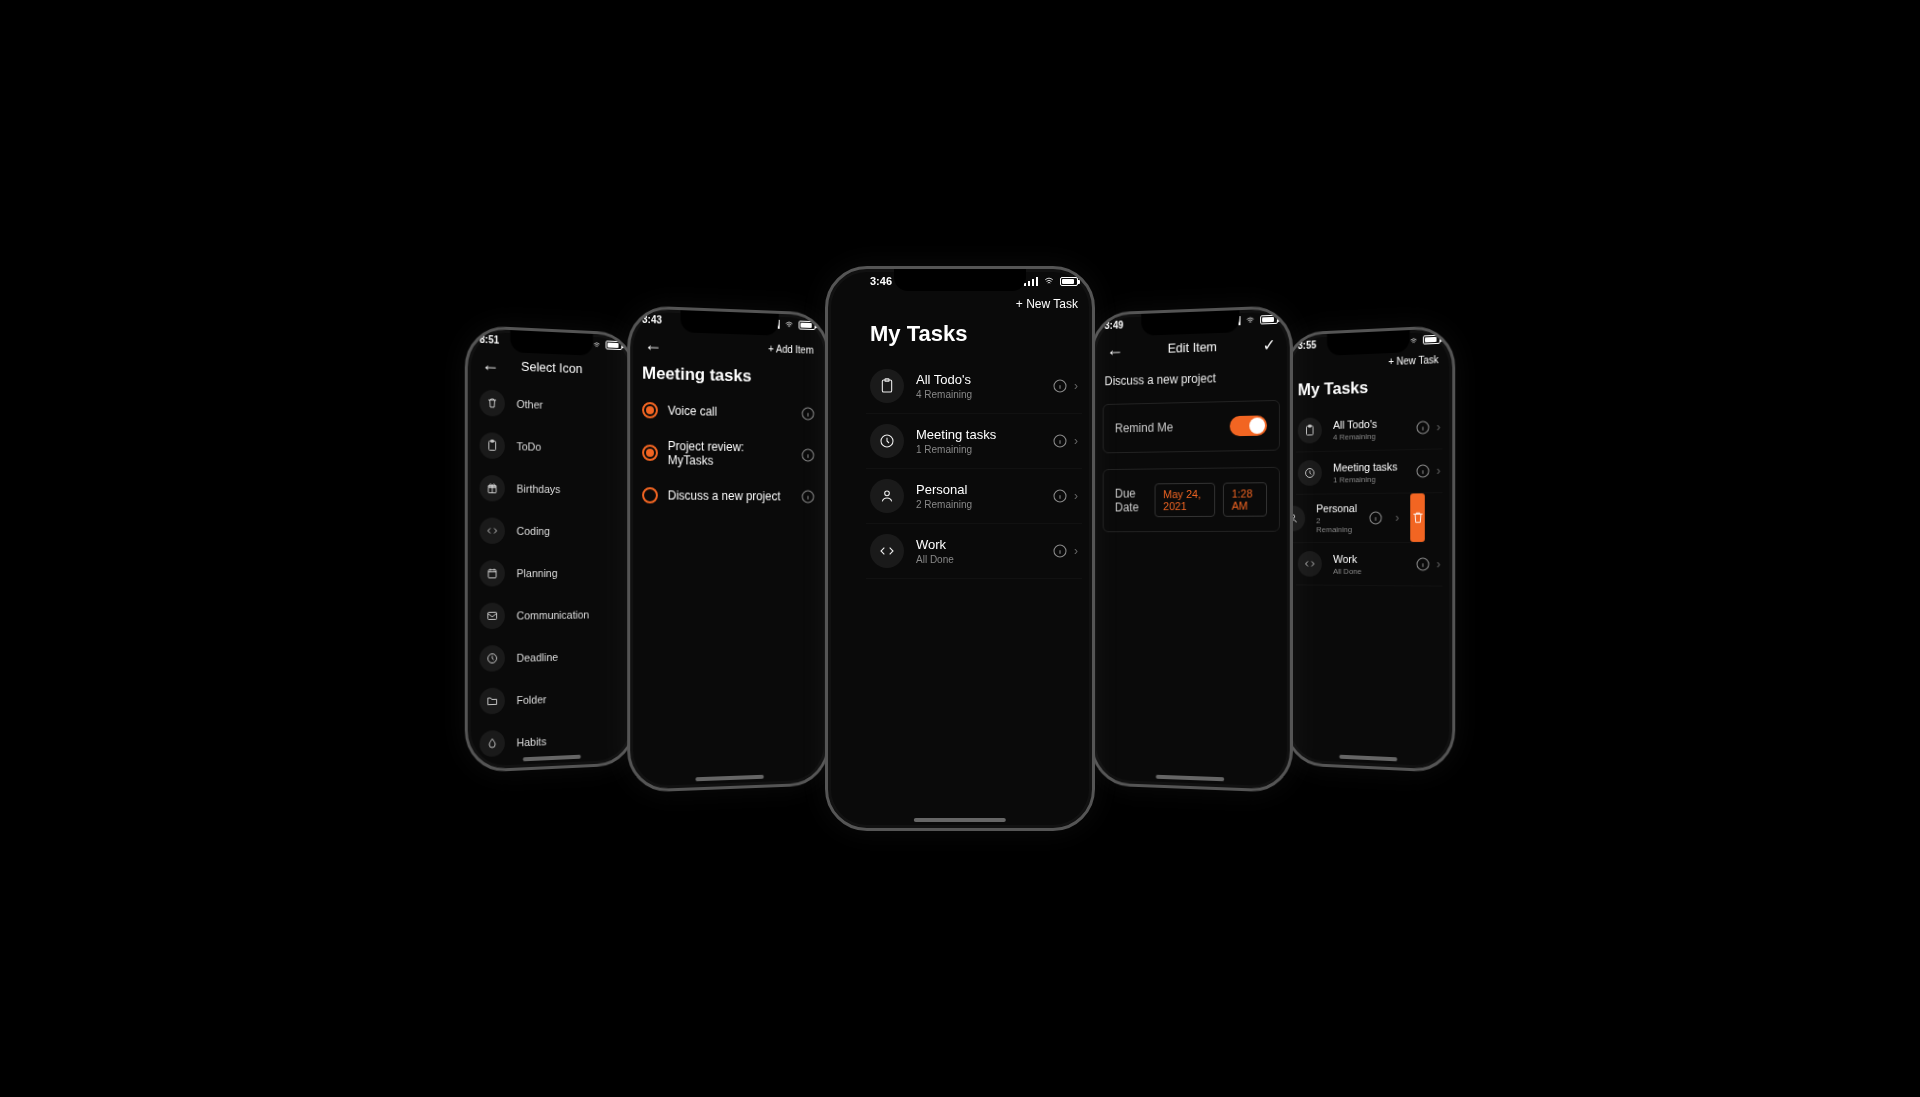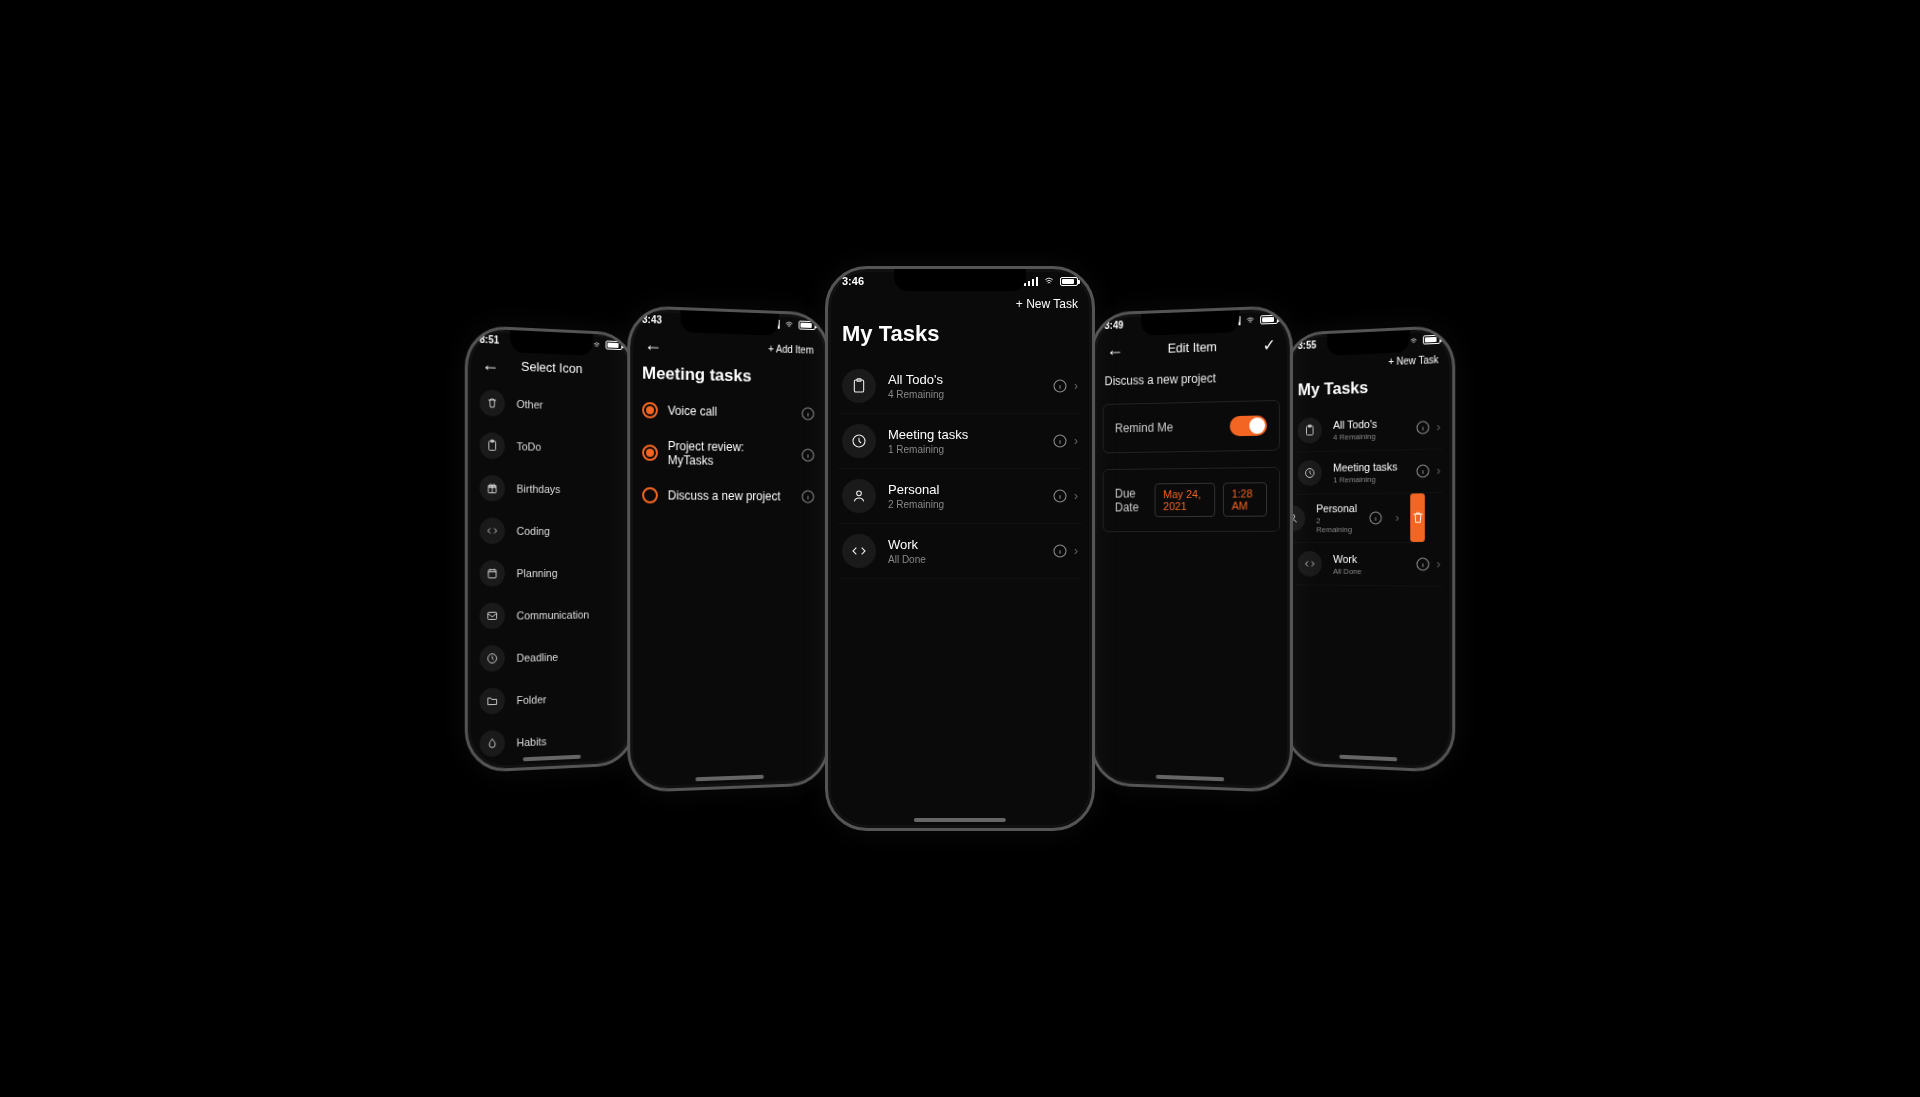--- a/index.html
+++ b/index.html
@@ -23,21 +23,21 @@
     .phone {
       position: absolute;
       background: #0a0a0a;
       border: 3px solid #555;
       border-radius: 42px;
       box-shadow: inset 0 0 0 3px #111, 0 0 30px rgba(200,200,200,0.06);
       overflow: hidden;
       display: flex;
       flex-direction: column;
     }
-    .phone-center { width: 270px; height: 565px; z-index: 5;}
+    .phone-center { width: 270px; height: 565px; z-index: 5; padding-left: 28px;}
     .phone-left1  { width: 210px; height: 480px; transform: translateX(-230px) rotateY(22deg); z-index:4;}
     .phone-right1 { width: 210px; height: 480px; transform: translateX(230px) rotateY(-22deg); z-index:4;}
     .phone-left2  { width: 180px; height: 440px; transform: translateX(-408px) rotateY(30deg); z-index:3;}
     .phone-right2 { width: 180px; height: 440px; transform: translateX(408px) rotateY(-30deg); z-index:3;}
 
     .notch { position:absolute; top:0; left:50%; transform:translateX(-50%); width:50%; height:22px; background:#000; border-radius:0 0 14px 14px; z-index:10;}
     .statusbar { display:flex; justify-content:space-between; align-items:center; padding:6px 14px 4px; font-size:11px; font-weight:600;}
     .statusbar .right { display:flex; gap:4px; align-items:center;}
     .sig, .wifi, .bat { display:inline-block;}
     .sig { width:14px; height:9px; background:linear-gradient(to top,#fff,#fff) left/2px 3px no-repeat,

